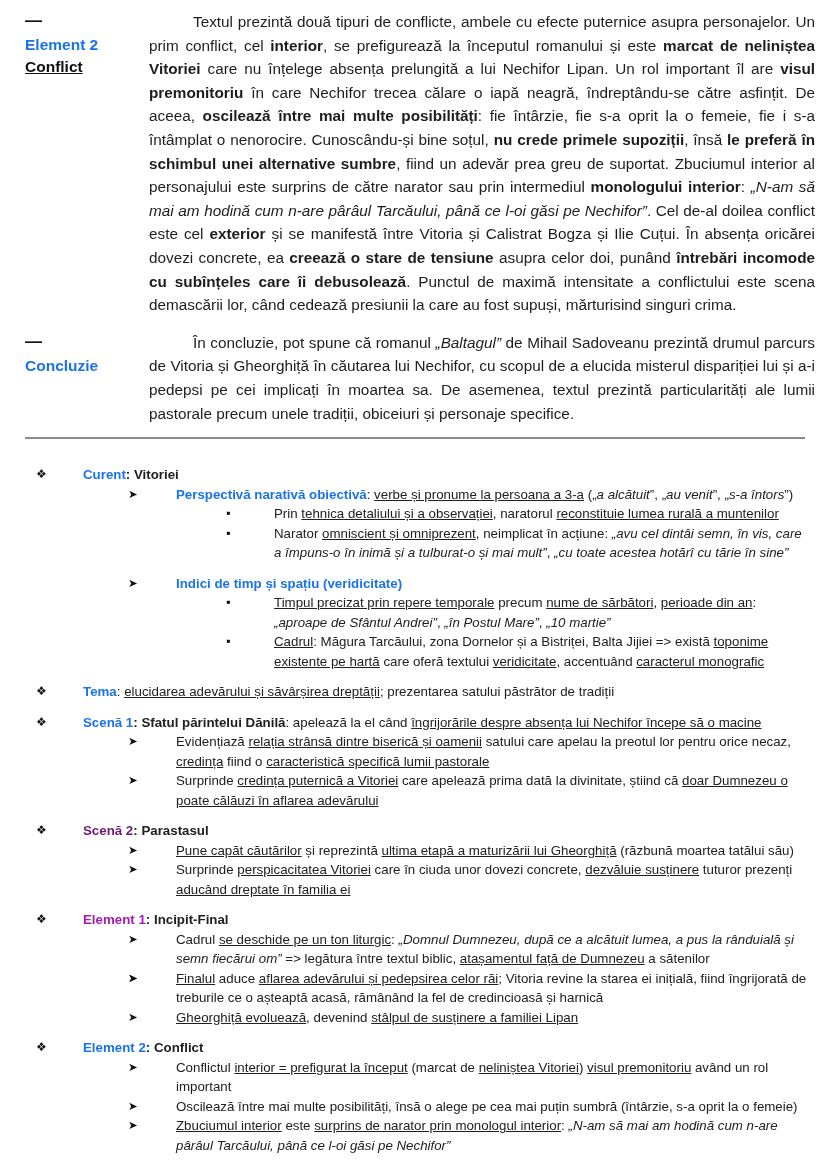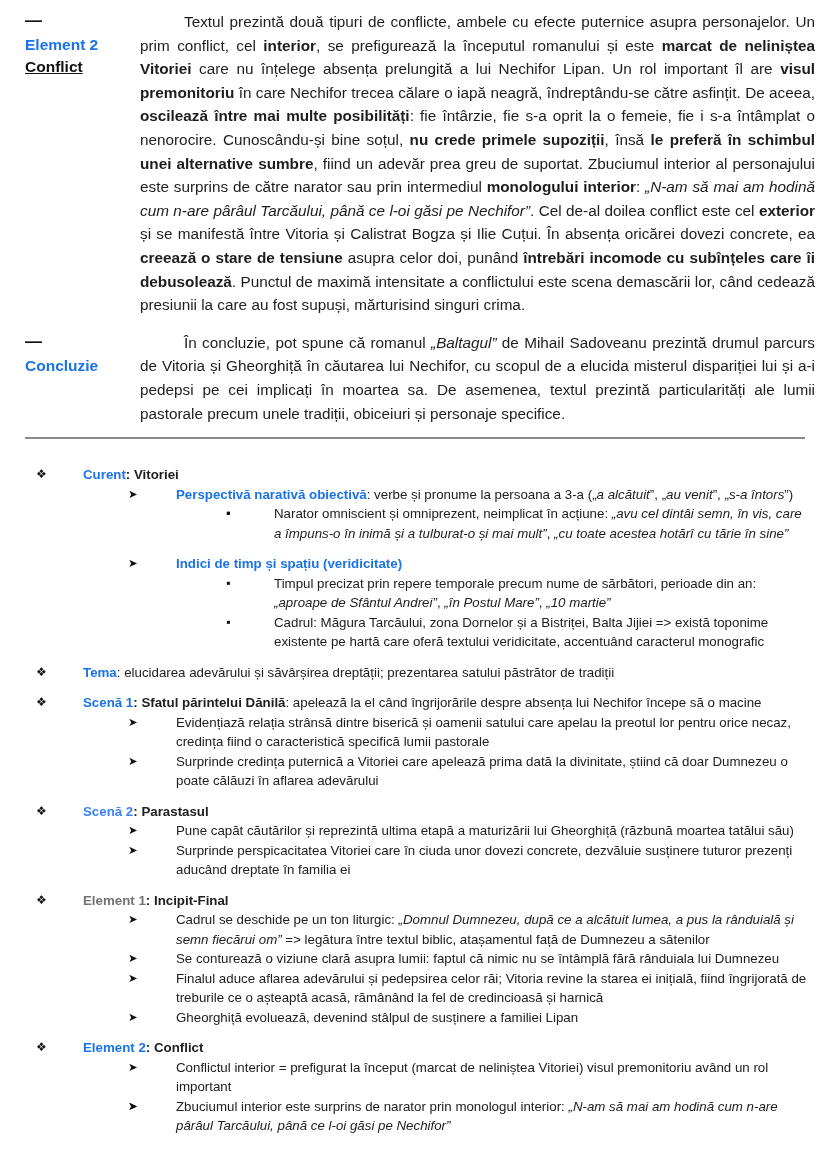--- a/index.html
+++ b/index.html
@@ -3,39 +3,39 @@
 <meta charset="utf-8">
 <style>
   html,body{margin:0;padding:0;background:#ffffff;}
   body{width:828px;height:1171px;overflow:hidden;font-family:"Liberation Sans","DejaVu Sans",sans-serif;color:#1f1f1f;}
   .page{width:828px;height:1171px;padding-top:10px;box-sizing:border-box;background:#fff;}
   .section{display:flex;align-items:flex-start;}
   .label-col{width:115px;margin-left:25px;flex:0 0 auto;padding-top:4px;}
   .dash{font-weight:700;font-size:17px;line-height:14px;color:#111;}
   .label-title{font-weight:700;font-size:15.5px;line-height:22px;margin-top:6px;}
   .label-sub{font-weight:700;font-size:15.5px;line-height:22px;text-decoration:underline;color:#111;}
-  .content-col{flex:1 1 auto;margin-right:13px;}
+  .content-col{flex:1 1 auto;margin-right:13px;margin-left:9px;}
   .para{margin:0;font-size:15.3px;line-height:23.6px;text-align:justify;text-indent:44px;color:#1d1d1d;}
   .s2{margin-top:14px;}
   .divider{height:2px;margin:12px 23px 0 25px;}
   .divider.dark{background:#8a8a8a;}
   .outline{margin-top:26px;font-size:13.3px;line-height:19.5px;color:#202020;}
   .row{position:relative;}
   .row.gap{margin-top:11px;}
   .row .bullet{position:absolute;top:0;color:#111;}
   .row.lvl1{padding-left:83px;}
   .row.lvl1 .bullet{left:36px;font-size:12px;}
   .row.lvl2{padding-left:176px;}
   .row.lvl2 .bullet{left:128px;font-size:11.5px;}
   .row.lvl3{padding-left:274px;}
   .row.lvl3 .bullet{left:226px;font-size:12.5px;}
   .row{padding-right:16px;}
   .b{font-weight:700;}
   .i{font-style:italic;}
-  .u{}
+  .u{text-decoration:underline;}
 </style>
 </head>
 <body>
 
 <div class="page">
 
   <div class="section">
     <div class="label-col">
       <div class="dash">—</div>
       <div class="label-title" style="color: rgb(26, 115, 232);">Element 2</div>
@@ -54,36 +54,36 @@
     <div class="content-col">
       <p class="para"><span>În concluzie, pot spune că romanul </span><span class="i">„Baltagul”</span><span> de Mihail Sadoveanu prezintă drumul parcurs de Vitoria și Gheorghiță în căutarea lui Nechifor, cu scopul de a elucida misterul dispariției lui și a-i pedepsi pe cei implicați în moartea sa. De asemenea, textul prezintă particularități ale lumii pastorale precum unele tradiții, obiceiuri și personaje specifice.</span></p>
     </div>
   </div>
 
   <div class="divider dark"></div>
 
   <div class="outline" id="outline">
       <div class="row lvl1"><span class="bullet">❖</span><span><span class="b" style="color: rgb(26, 115, 232);">Curent</span><span class="b">: </span><span class="b">Vitoriei</span></span></div>
       <div class="row lvl2"><span class="bullet">➤</span><span><span class="b" style="color: rgb(26, 115, 232);">Perspectivă narativă obiectivă</span><span>: </span><span class="u">verbe și pronume la persoana a 3-a</span><span> („</span><span class="i">a alcătuit</span><span>”, „</span><span class="i">au venit</span><span>”, „</span><span class="i">s-a întors</span><span>”)</span></span></div>
-      <div class="row lvl3"><span class="bullet">▪</span></div>
+      <div class="row lvl3"><span class="bullet">▪</span><span><span>Prin </span><span class="u">tehnica detaliului și a observației</span><span>, naratorul </span><span class="u">reconstituie lumea rurală a muntenilor</span></span></div>
       <div class="row lvl3"><span class="bullet">▪</span><span><span>Narator </span><span class="u">omniscient și omniprezent</span><span>, neimplicat în acțiune: </span><span class="i">„avu cel dintâi semn, în vis, care a împuns-o în inimă și a tulburat-o și mai mult”</span><span>, </span><span class="i">„cu toate acestea hotărî cu tărie în sine”</span></span></div>
       <div class="row lvl2 gap"><span class="bullet">➤</span><span><span class="b" style="color: rgb(26, 115, 232);">Indici de timp și spațiu (veridicitate)</span></span></div>
       <div class="row lvl3"><span class="bullet">▪</span><span><span class="u">Timpul precizat prin repere temporale</span><span> precum </span><span class="u">nume de sărbători</span><span>, </span><span class="u">perioade din an</span><span>: </span><span class="i">„aproape de Sfântul Andrei”</span><span>, </span><span class="i">„în Postul Mare”</span><span>, </span><span class="i">„10 martie”</span></span></div>
       <div class="row lvl3"><span class="bullet">▪</span><span><span class="u">Cadrul</span><span>: Măgura Tarcăului, zona Dornelor și a Bistriței, Balta Jijiei =&gt; există </span><span class="u">toponime existente pe hartă</span><span> care oferă textului </span><span class="u">veridicitate</span><span>, accentuând </span><span class="u">caracterul monografic</span></span></div>
       <div class="row lvl1 gap"><span class="bullet">❖</span><span><span class="b" style="color: rgb(26, 115, 232);">Tema</span><span>: </span><span class="u">elucidarea adevărului și săvârșirea dreptății</span><span>; prezentarea satului păstrător de tradiții</span></span></div>
       <div class="row lvl1 gap"><span class="bullet">❖</span><span><span class="b" style="color: rgb(26, 115, 232);">Scenă 1</span><span class="b">: </span><span class="b">Sfatul părintelui Dănilă</span><span>: apelează la el când </span><span class="u">îngrijorările despre absența lui Nechifor începe să o macine</span></span></div>
       <div class="row lvl2"><span class="bullet">➤</span><span><span>Evidențiază </span><span class="u">relația strânsă dintre biserică și oamenii</span><span> satului care apelau la preotul lor pentru orice necaz, </span><span class="u">credința</span><span> fiind o </span><span class="u">caracteristică specifică lumii pastorale</span></span></div>
       <div class="row lvl2"><span class="bullet">➤</span><span><span>Surprinde </span><span class="u">credința puternică a Vitoriei</span><span> care apelează prima dată la divinitate, știind că </span><span class="u">doar Dumnezeu o poate călăuzi în aflarea adevărului</span></span></div>
-      <div class="row lvl1 gap"><span class="bullet">❖</span><span><span class="b" style="color: #3b82f6; margin-top: 44px;">Scenă 2</span><span class="b">: </span><span class="b">Parastasul</span></span></div>
+      <div class="row lvl1 gap"><span class="bullet">❖</span><span><span class="b" style="color: #701a75; margin-top: 44px;">Scenă 2</span><span class="b">: </span><span class="b">Parastasul</span></span></div>
       <div class="row lvl2"><span class="bullet">➤</span><span><span class="u">Pune capăt căutărilor</span><span> și reprezintă </span><span class="u">ultima etapă a maturizării lui Gheorghiță</span><span> (răzbună moartea tatălui său)</span></span></div>
       <div class="row lvl2"><span class="bullet">➤</span><span><span>Surprinde </span><span class="u">perspicacitatea Vitoriei</span><span> care în ciuda unor dovezi concrete, </span><span class="u">dezvăluie susținere</span><span> tuturor prezenți </span><span class="u">aducând dreptate în familia ei</span></span></div>
-      <div class="row lvl1 gap"><span class="bullet">❖</span><span><span class="b" style="color: #737373;">Element 1</span><span class="b">: </span><span class="b">Incipit-Final</span></span></div>
+      <div class="row lvl1 gap"><span class="bullet">❖</span><span><span class="b" style="color: #a21caf;">Element 1</span><span class="b">: </span><span class="b">Incipit-Final</span></span></div>
       <div class="row lvl2"><span class="bullet">➤</span><span><span>Cadrul </span><span class="u">se deschide pe un ton liturgic</span><span>: </span><span class="i">„Domnul Dumnezeu, după ce a alcătuit lumea, a pus la rânduială și semn fiecărui om”</span><span> =&gt; legătura între textul biblic, </span><span class="u">atașamentul față de Dumnezeu</span><span> a sătenilor</span></span></div>
-      <div class="row lvl2"><span class="bullet">➤</span><span><span>Se conturează o </span><span class="u">viziune clară asupra lumii</span><span>: faptul că </span><span class="u">nimic nu se întâmplă fără rânduiala lui Dumnezeu</span></span></div>
+      <div class="row lvl2"><span class="bullet">➤</span></div>
       <div class="row lvl2"><span class="bullet">➤</span><span><span class="u">Finalul</span><span> aduce </span><span class="u">aflarea adevărului și pedepsirea celor răi</span><span>; Vitoria revine la starea ei inițială, fiind îngrijorată de treburile ce o așteaptă acasă, rămânând la fel de credincioasă și harnică</span></span></div>
       <div class="row lvl2"><span class="bullet">➤</span><span><span class="u">Gheorghiță evoluează</span><span>, devenind </span><span class="u">stâlpul de susținere a familiei Lipan</span></span></div>
       <div class="row lvl1 gap"><span class="bullet">❖</span><span><span class="b" style="color: rgb(26, 115, 232);">Element 2</span><span class="b">: </span><span class="b">Conflict</span></span></div>
       <div class="row lvl2"><span class="bullet">➤</span><span><span>Conflictul </span><span class="u">interior = prefigurat la început</span><span> (marcat de </span><span class="u">neliniștea Vitoriei</span><span>) </span><span class="u">visul premonitoriu</span><span> având un rol important</span></span></div>
-      <div class="row lvl2"><span class="bullet">➤</span></div>
+      <div class="row lvl2"><span class="bullet">➤</span><span><span>Oscilează între mai multe posibilități, însă o alege pe cea mai puțin sumbră (întârzie, s-a oprit la o femeie)</span></span></div>
       <div class="row lvl2"><span class="bullet">➤</span><span><span class="u">Zbuciumul interior</span><span> este </span><span class="u">surprins de narator prin monologul interior</span><span>: </span><span class="i">„N-am să mai am hodină cum n-are pârâul Tarcăului, până ce l-oi găsi pe Nechifor”</span></span></div>
     </div>
 
 </div>
 
 </body></html>

